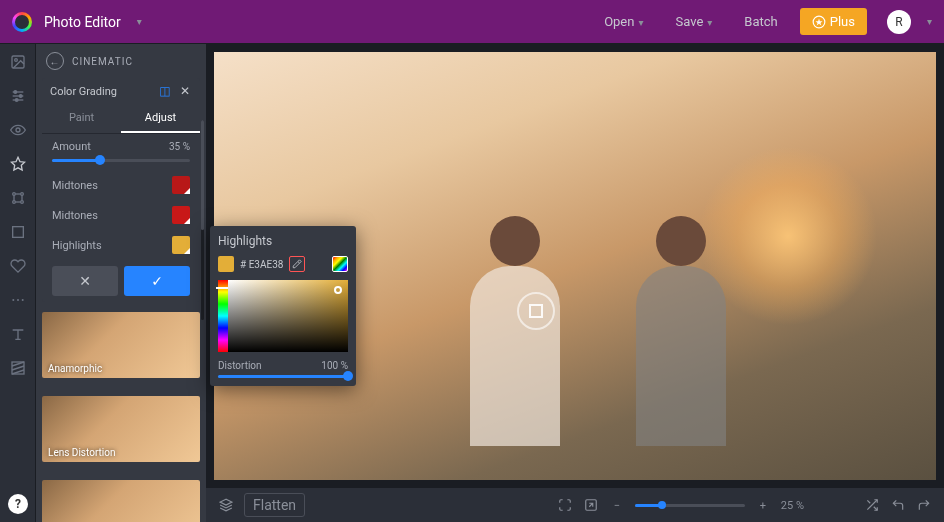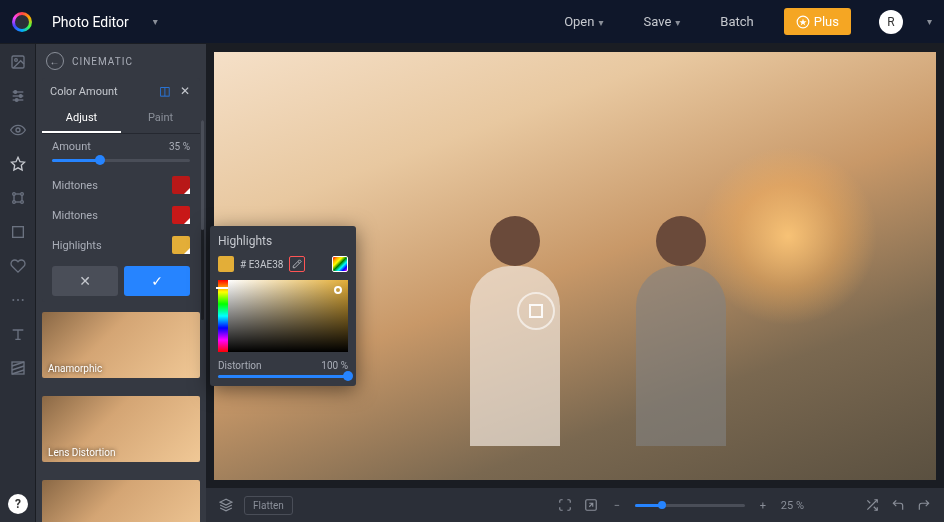--- a/index.html
+++ b/index.html
@@ -1,17 +1,17 @@
 <!DOCTYPE html>
 <html><head>
 <meta charset="utf-8">
 <style>
 *{box-sizing:border-box;margin:0;padding:0;font-family:-apple-system,BlinkMacSystemFont,"Segoe UI",Roboto,sans-serif}
 body{width:944px;height:522px;background:#2b2f38;color:#c5c8ce;overflow:hidden;font-size:12px}
-.topbar{height:44px;background:#0f172a;display:flex;align-items:center;padding:0 12px;gap:20px;border-bottom:1px solid #1a1d23}
+.topbar{height:44px;background:#701a75;display:flex;align-items:center;padding:0 12px;gap:12px;border-bottom:1px solid #1a1d23}
 .logo{width:20px;height:20px;border-radius:50%;background:conic-gradient(#f44,#fa0,#4f4,#0af,#44f,#f4f,#f44);position:relative}
 .logo::after{content:"";position:absolute;inset:3px;border-radius:50%;background:#2b2f38}
 .app-title{font-size:14px;color:#fff}
 .chev{font-size:10px;margin-left:4px;color:#8a8f99}
 .spacer{flex:1}
 .top-btn{background:transparent;border:none;color:#c5c8ce;font-size:13px;padding:6px 10px;cursor:pointer}
 .plus-btn{background:#f5a623;border:none;color:#fff;padding:6px 12px;border-radius:3px;font-size:13px;cursor:pointer;display:flex;align-items:center;gap:4px}
 .star{width:14px;height:14px;display:inline-block}
 .avatar{width:24px;height:24px;border-radius:50%;background:#fff;color:#333;display:flex;align-items:center;justify-content:center;font-size:12px;margin-left:8px}
 .main{display:flex;height:calc(522px - 44px)}
@@ -68,21 +68,21 @@
 .picker{display:flex;gap:0;height:72px;margin-bottom:8px}
 .hue-bar{width:10px;background:linear-gradient(to bottom,red,yellow,lime,cyan,blue,magenta,red);position:relative}
 .hue-bar::after{content:"";position:absolute;top:10%;left:-2px;right:-2px;height:2px;background:#fff}
 .sat-box{flex:1;background:linear-gradient(to right,#fff,#e3ae38);position:relative}
 .sat-box::before{content:"";position:absolute;inset:0;background:linear-gradient(to bottom,transparent,#000)}
 .sat-cursor{position:absolute;width:8px;height:8px;border:2px solid #fff;border-radius:50%;right:6px;top:6px}
 .pop-int{display:flex;justify-content:space-between;font-size:10px;color:#a9adb7;margin-bottom:4px}
 .help{position:absolute;left:8px;bottom:8px;width:20px;height:20px;border-radius:50%;background:#fff;color:#333;display:flex;align-items:center;justify-content:center;font-size:12px;font-weight:bold;cursor:pointer}
 .sb-scroll{position:absolute;right:2px;top:76px;width:3px;height:200px;background:#1e2127;border-radius:2px}
 .sb-scroll::after{content:"";position:absolute;top:0;width:100%;height:110px;background:#4a4e58;border-radius:2px}
-.flatten{border:1px solid #4a4e58;padding:3px 8px;border-radius:3px;font-size:10px;cursor:pointer}
+.flatten{border:1px solid #4a4e58;padding:3px 8px;border-radius:3px;font-size:14px;cursor:pointer}
 </style>
 </head>
 <body>
 
 <div class="topbar">
   <div class="logo"></div>
   <span class="app-title">Photo Editor</span>
   <span class="chev">▾</span>
   <div class="spacer"></div>
   <button class="top-btn"><span>Open</span><span class="chev">▾</span></button>
@@ -173,27 +173,27 @@
       </div>
   </div>
 
   <div class="sidebar" style="position:relative">
     <div class="sb-head">
       <div class="back-circle">←</div>
       <span>CINEMATIC</span>
     </div>
     <div class="panel">
       <div class="panel-head">
-        <span class="t">Color Amount</span>
+        <span class="t">Color Grading</span>
         <div class="sm-ico" style="color:#2684ff">◫</div>
         <div class="sm-ico">✕</div>
       </div>
       <div class="tabs">
+        <div class="tab">Paint</div>
         <div class="tab active">Adjust</div>
-        <div class="tab">Paint</div>
       </div>
       <div class="row">
         <span class="lbl">Amount</span>
         <span class="val">35 %</span>
       </div>
       <div class="slider">
         <div class="fill" style="width:35%"></div>
           <div class="thumb" style="left:35%"></div>
       </div>
       <div class="row">

